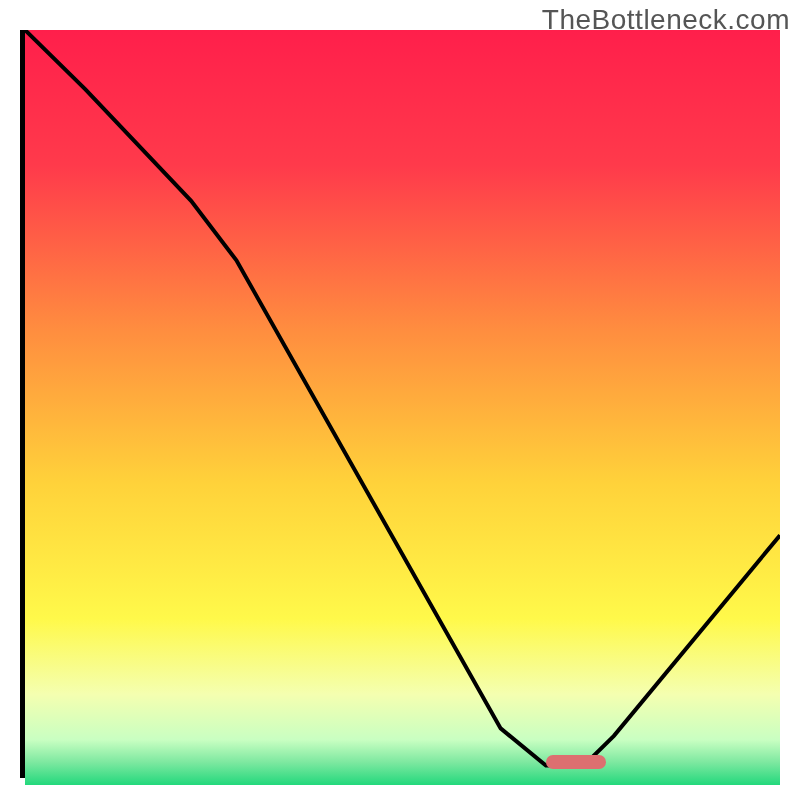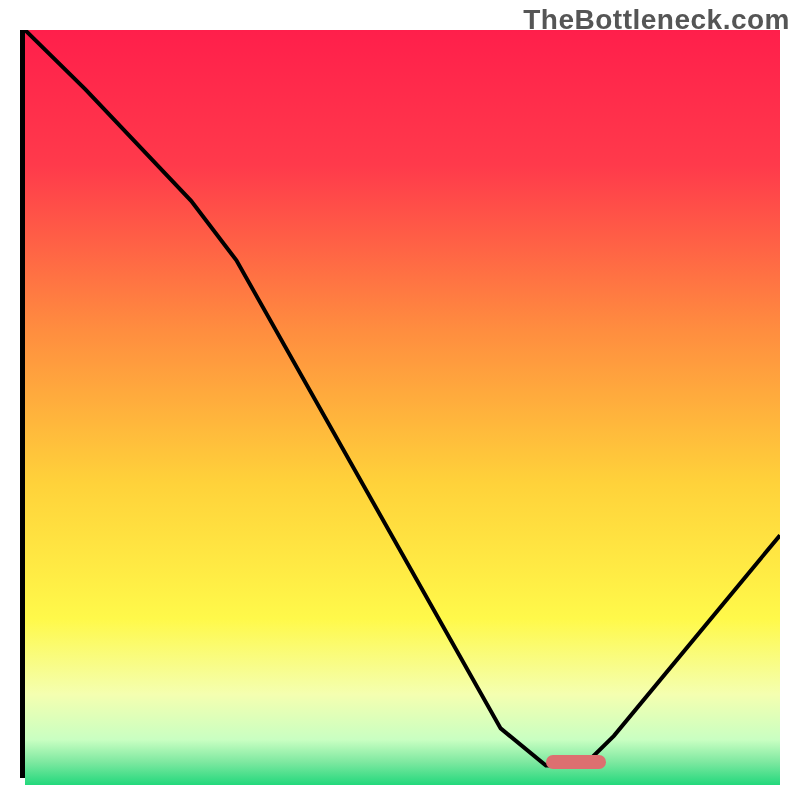--- a/index.html
+++ b/index.html
@@ -14,21 +14,21 @@
   .frame {
     position: relative;
     width: 800px;
     height: 800px;
   }
   .watermark {
     position: absolute;
     top: 4px;
     right: 10px;
     font-size: 28px;
-    font-weight: 700;
+    font-weight: 400;
     color: #555;
     letter-spacing: 0.5px;
     z-index: 5;
   }
   .plot-area {
     position: absolute;
     left: 20px;
     top: 30px;
     width: 760px;
     height: 748px;

